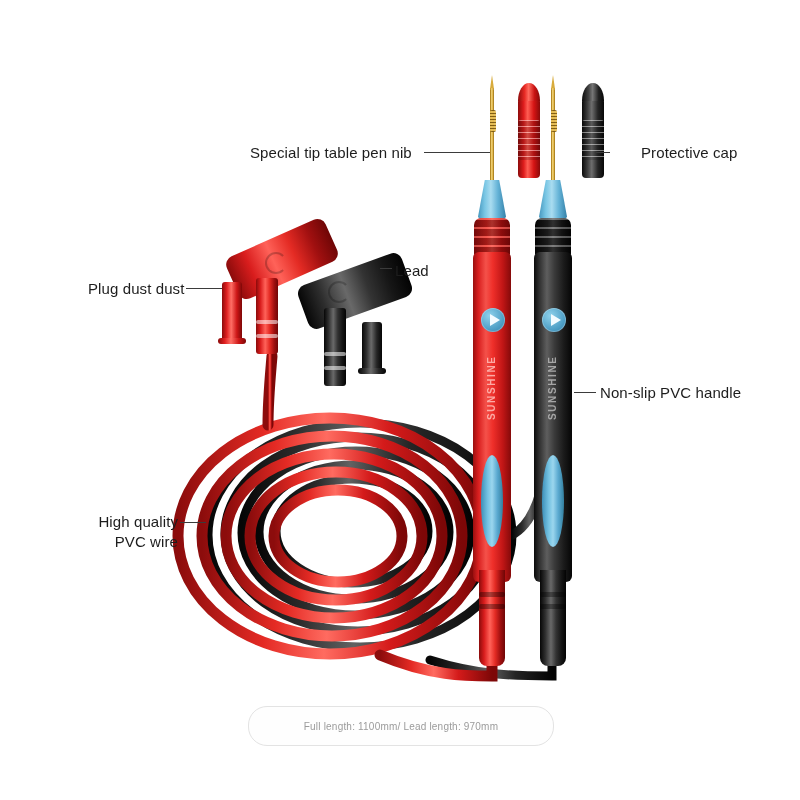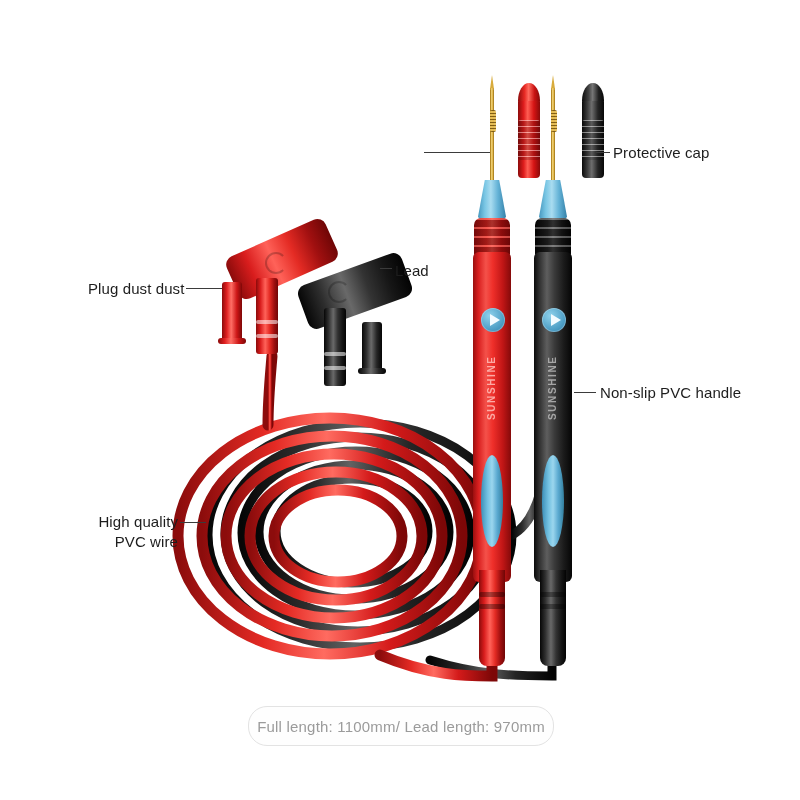--- a/index.html
+++ b/index.html
@@ -41,21 +41,21 @@
     width: 304px;
     height: 38px;
     border: 1px solid #e3e3e3;
     border-radius: 19px;
     background: #fefefe;
     display: flex;
     align-items: center;
     justify-content: center;
   }
   #footer-pill span {
-    font-size: 15px;
+    font-size: 10px;
     color: #9b9b9b;
     letter-spacing: .2px;
   }
 
   
   .needle {
     position: absolute;
     width: 4px;
     border-radius: 2px 2px 0 0;
     background: linear-gradient(90deg,#8a6512 0%,#d6a433 22%,#f5e08d 45%,#e0b03e 68%,#8f6a16 100%);
@@ -340,22 +340,23 @@
     <div class="dustcap-lip dust-black" style="left:358px; top:368px; width:28px;"></div>
   </div>
 
   <div class="leader" style="left:424px; top:152px; width:66px;"></div>
   <div class="leader" style="left:596px; top:152px; width:14px;"></div>
   <div class="leader" style="left:186px; top:288px; width:36px;"></div>
   <div class="leader" style="left:380px; top:268px; width:12px;"></div>
   <div class="leader" style="left:574px; top:392px; width:22px;"></div>
   <div class="leader" style="left:180px; top:522px; width:26px;"></div>
 
-
-  <div class="label" style="left:613px; top:143px;text-align:center;">Protective cap</div>
+  <div class="label" style="left:250px; top:143px;">Special tip table pen nib</div>
+
+  <div class="label" style="left:641px; top:143px;text-align:center;">Protective cap</div>
 
   <div class="label" style="left:88px; top:279px;">Plug dust dust</div>
 
   <div class="label" style="left:395px; top:261px;">Lead</div>
 
   <div class="label" style="left:600px; top:383px;">Non-slip PVC handle</div>
 
   <div class="label two-line" style="left:60px; top:512px; width:118px;">
     <div>High quality</div>
     <div>PVC wire</div>

